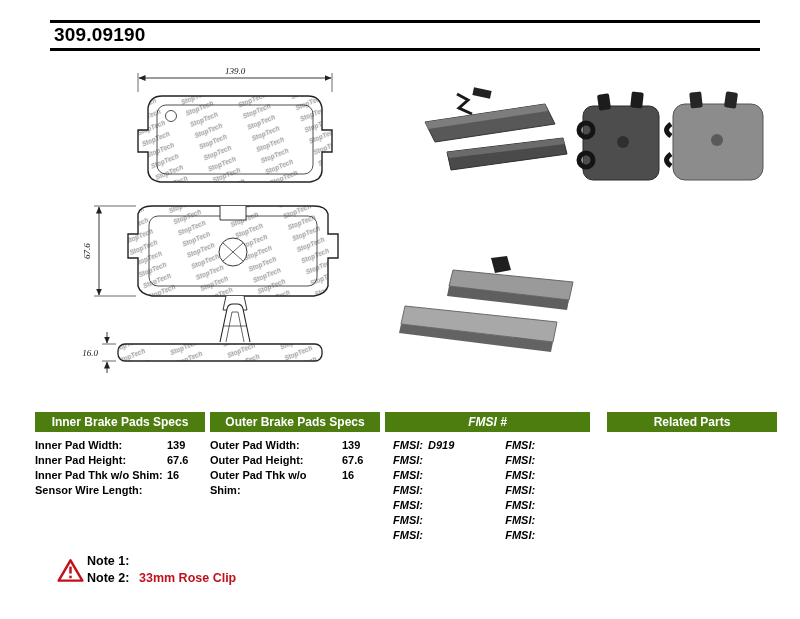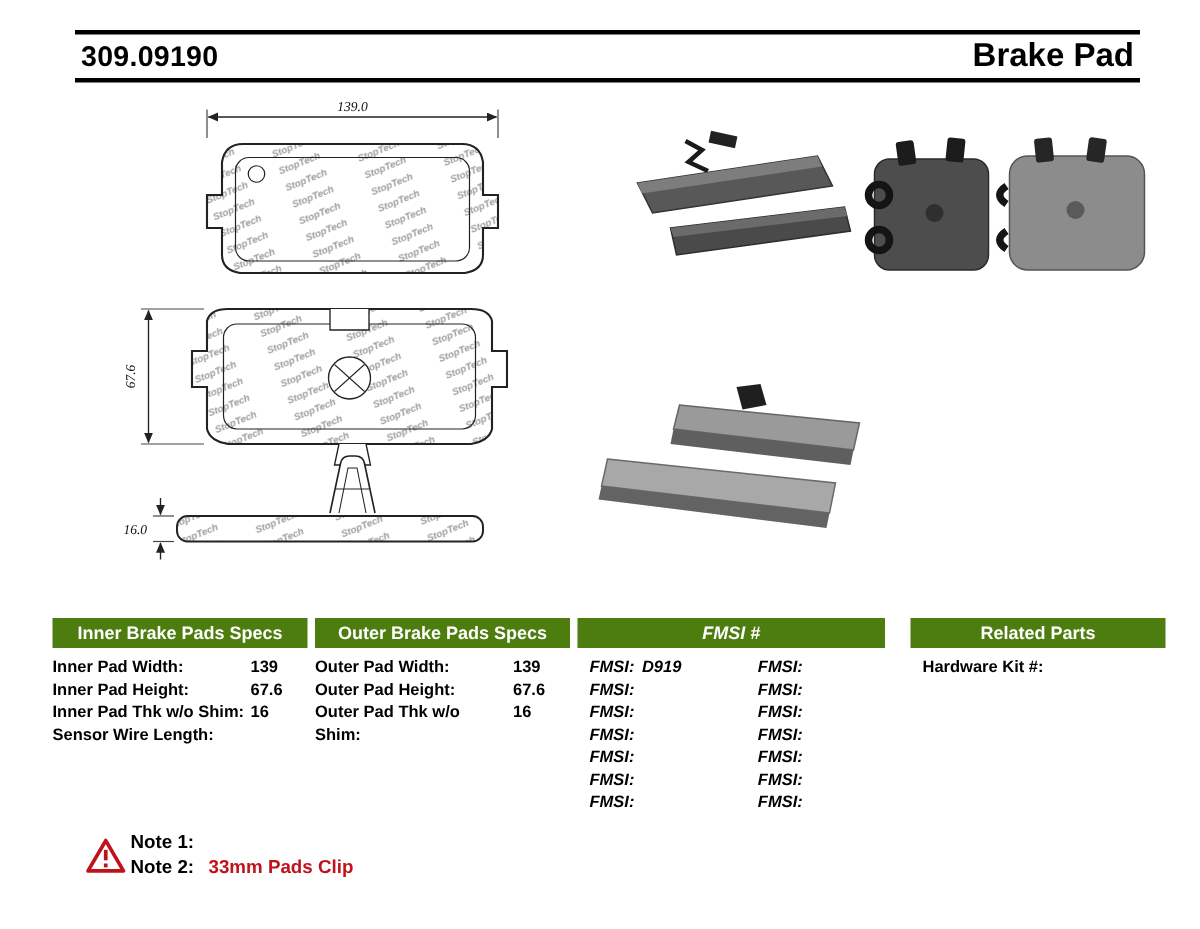--- a/index.html
+++ b/index.html
@@ -46,21 +46,20 @@
 </style>
 </head>
 <body>
 
 <div class="page">
 
   <div class="header">
     <div class="rule"></div>
     <div class="header-row">
       <span class="part-number">309.09190</span>
-      <span class="product-title">Brake Pad</span>
     </div>
     <div class="rule"></div>
   </div>
 
   <svg class="drawings" viewBox="0 0 330 330">
     <defs>
       <marker id="arrow" markerWidth="8" markerHeight="8" refX="6.5" refY="3" orient="auto-start-reverse" markerUnits="userSpaceOnUse">
         <path d="M0,0 L7,3 L0,6 Z" fill="#222"></path>
       </marker>
       <pattern id="hatch" width="52" height="12" patternUnits="userSpaceOnUse" patternTransform="rotate(-22)">
@@ -267,41 +266,35 @@
           <span class="fmsi-cell right">
               <span class="fmsi-label">FMSI:</span>
               <span class="fmsi-value"></span>
             </span>
         </div>
       </div>
     </div>
 
     <div class="col col-related">
       <div class="col-header">Related Parts</div>
-      <div class="col-body">
-        <div class="related-row">
-          <span class="related-label">Hardware Kit #:</span>
-          <span class="related-value"></span>
-        </div>
-      </div>
     </div>
 
   </div>
 
   <div class="notes">
     <svg class="warn" viewBox="0 0 24 22">
       <path d="M12 2 L22.5 20 L1.5 20 Z" fill="#fff" stroke="#c1121c" stroke-width="2.2" stroke-linejoin="round"></path>
       <rect x="10.9" y="7.5" width="2.2" height="6.2" fill="#c1121c"></rect>
       <rect x="10.9" y="15.6" width="2.2" height="2.3" fill="#c1121c"></rect>
     </svg>
     <div class="note-lines">
       <div class="note-line">
         <span class="note-label">Note 1:</span>
         <span class="note-value"></span>
       </div>
       <div class="note-line">
         <span class="note-label">Note 2:</span>
-        <span class="note-value red">33mm Pads Clip</span>
+        <span class="note-value red">33mm Rose Clip</span>
       </div>
     </div>
   </div>
 
 </div>
 
 </body></html>

